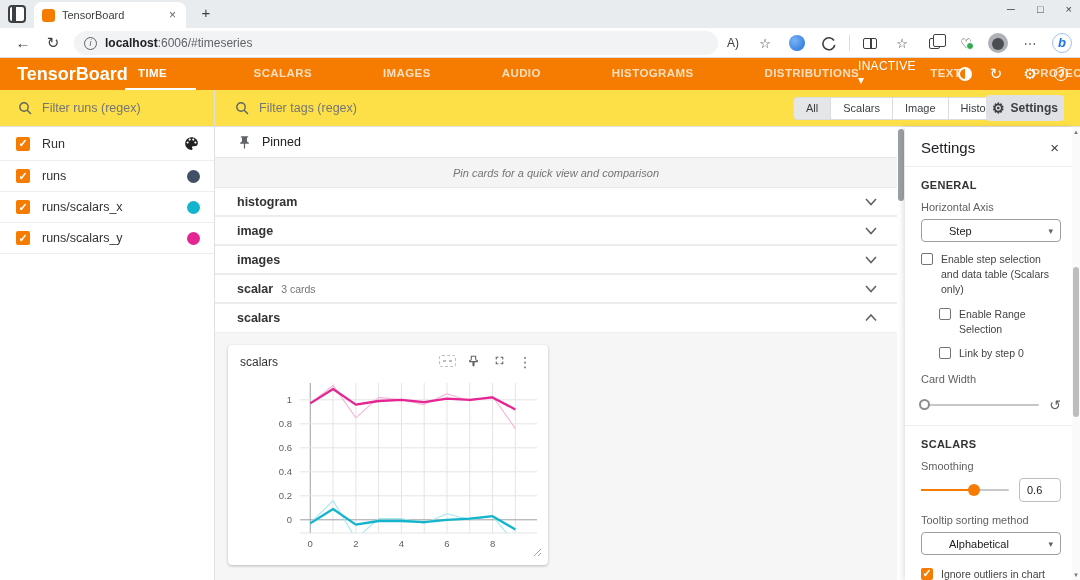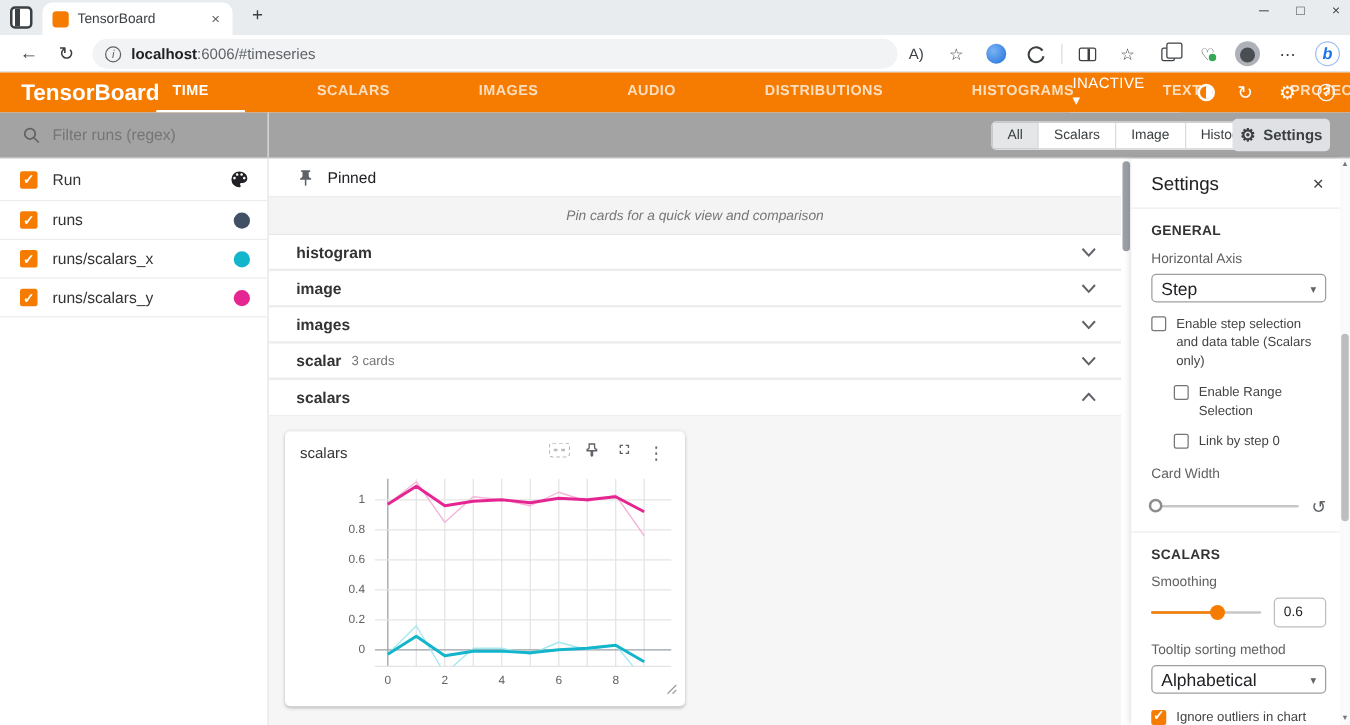--- a/index.html
+++ b/index.html
@@ -45,21 +45,21 @@
   .tb-nav { display:flex;gap:45px; }
   .tb-nav .navitem { color:rgba(255,255,255,.75); font-size:11.5px; font-weight:bold; letter-spacing:.4px; padding:0 13px; line-height:30px; border-bottom:2px solid transparent; }
   .tb-nav .navitem.active { color:#fff; border-bottom-color:#fff; }
   .tbh-right { position:absolute; right:12px; top:0; height:32px; display:flex; align-items:center; gap:14px; }
   .inactive-dd { color:#fff; font-size:12px; letter-spacing:.3px; border-bottom:1px solid rgba(255,255,255,.8); padding:2px 2px 3px 2px; width:88px; display:flex; justify-content:space-between;flex-direction:column; }
   .hdr-ic { color:#fff; font-size:15px; width:20px; text-align:center; }
   .contrast-ic { width:14px; height:14px; border:2px solid #fff; border-radius:50%; background:linear-gradient(90deg, #f57c00 50%, #fff 50%); }
   .help-ic { width:14px; height:14px; border:1.7px solid #fff; border-radius:50%; color:#fff; font-size:10px; line-height:13px; text-align:center; font-weight:bold; }
 
   
-  .filterstrip { position:absolute; left:0; top:90px; width:1080px; height:37px; background:#a3a3a3; border-bottom:1px solid #e0e0e0; }
+  .filterstrip { position:absolute; left:0; top:90px; width:1080px; height:37px; background:#fde047; border-bottom:1px solid #e0e0e0; }
   .searchbox { display:flex; align-items:center; gap:10px; height:100%; padding-left:18px; }
   .searchbox input { border:none; outline:none; font-size:12.5px; color:#444; width:150px; background:transparent; font-family:"Liberation Sans",sans-serif; }
   .searchbox input::placeholder { color:#757575; }
   .sb-left { position:absolute; left:0; top:0; width:215px; height:100%; border-right:1px solid #e0e0e0; }
   .sb-main { position:absolute; left:215px; top:0; width:560px; height:100%; }
   .pills { position:absolute; left:793px; top:7px; display:flex; border:1px solid #dadce0; border-radius:4px; overflow:hidden; height:23px; }
   .pill { font-size:11px; color:#3c4043; padding:0 12px; line-height:21px; background:#fff; border-left:1px solid #dadce0; }
   .pill:first-child { border-left:none; }
   .pill.active { background:#e4e6e8; }
   .settings-btn { position:absolute; left:986px; top:5px; width:78px; height:26px; background:#dfe1e4; border-radius:4px; display:flex; align-items:center; justify-content:center; gap:6px; font-size:12px; font-weight:bold; color:#3c4043; }
@@ -96,21 +96,21 @@
 
   
   .spanel { position:absolute; left:905px; top:127px; width:168px; height:453px; background:#fff; box-shadow:-2px 0 5px rgba(0,0,0,.12); overflow:hidden; }
   .sp-head { display:flex; align-items:center; justify-content:space-between; padding:12px 14px 10px 16px; border-bottom:1px solid #eee; }
   .sp-head .t { font-size:15px; color:#202124; }
   .sp-head .x { font-size:15px; color:#3c4043; }
   .sp-sec { padding:12px 12px 12px 16px; border-bottom:1px solid #eee; }
   .sp-sec h4 { font-size:11px; font-weight:bold; color:#333; letter-spacing:.3px; margin-bottom:10px; }
   .fld-lbl { font-size:11px; color:#616161; margin-bottom:6px; }
   .dd { height:23px; border:1px solid #9e9e9e; border-radius:4px; display:flex; align-items:center; justify-content:space-between; padding:0 7px; margin-bottom:10px; }
-  .dd .v { font-size:14px; color:#202124; }
+  .dd .v { font-size:11px; color:#202124;margin-left:20px; }
   .dd .c { font-size:9px; color:#5f6368; }
   .cbrow { display:flex; gap:8px; font-size:10.5px; color:#444; line-height:1.45; margin-bottom:9px; align-items:flex-start; }
   .cbrow .cb { margin-top:1px; width:12px; height:12px; }
   .cbrow .cb.off { border-width:1.7px; }
   .cbrow.indent { margin-left:18px; }
   .sliderline { display:flex; align-items:center; gap:10px; margin-top:12px; }
   .slider { position:relative; flex:1; height:2px; background:#c7c7c7; border-radius:1px; }
   .slider .fill { position:absolute; left:0; top:0; height:2px; background:#f57c00; }
   .slider .th { position:absolute; top:-5px; width:12px; height:12px; border-radius:50%; }
   .th.hollow { background:#fff; border:2px solid #8d8d8d; width:11px; height:11px; }
@@ -186,22 +186,22 @@
     </div>
   </div>
 
   <div class="tbheader">
     <div class="brand">TensorBoard</div>
     <div class="tb-nav">
       <span class="navitem active">TIME SERIES</span>
       <span class="navitem">SCALARS</span>
       <span class="navitem">IMAGES</span>
       <span class="navitem">AUDIO</span>
+      <span class="navitem">HISTOGRAMS</span>
       <span class="navitem">DISTRIBUTIONS</span>
-      <span class="navitem">HISTOGRAMS</span>
       <span class="navitem">TEXT</span>
       <span class="navitem">PROJECTOR</span>
     </div>
     <div class="tbh-right">
       <span class="inactive-dd">
         <span>INACTIVE</span>
         <span>▾</span>
       </span>
       <span class="contrast-ic"></span>
       <span class="hdr-ic">↻</span>
@@ -211,20 +211,29 @@
   </div>
 
   <div class="filterstrip">
     <div class="sb-left">
       <div class="searchbox">
         <svg width="14" height="14" viewBox="0 0 14 14">
             <circle cx="6" cy="6" r="4.2" fill="none" stroke="#5f6368" stroke-width="1.4"></circle>
             <line x1="9.2" y1="9.2" x2="13" y2="13" stroke="#5f6368" stroke-width="1.4"></line>
           </svg>
         <input placeholder="Filter runs (regex)" style="">
+      </div>
+    </div>
+    <div class="sb-main">
+      <div class="searchbox" style="padding-left:20px">
+        <svg width="14" height="14" viewBox="0 0 14 14">
+            <circle cx="6" cy="6" r="4.2" fill="none" stroke="#5f6368" stroke-width="1.4"></circle>
+            <line x1="9.2" y1="9.2" x2="13" y2="13" stroke="#5f6368" stroke-width="1.4"></line>
+          </svg>
+        <input placeholder="Filter tags (regex)" style="">
       </div>
     </div>
     <div class="pills">
       <span class="pill active">All</span>
       <span class="pill">Scalars</span>
       <span class="pill">Image</span>
       <span class="pill">Histogram</span>
     </div>
     <div class="settings-btn">
       <span class="g">⚙</span>

